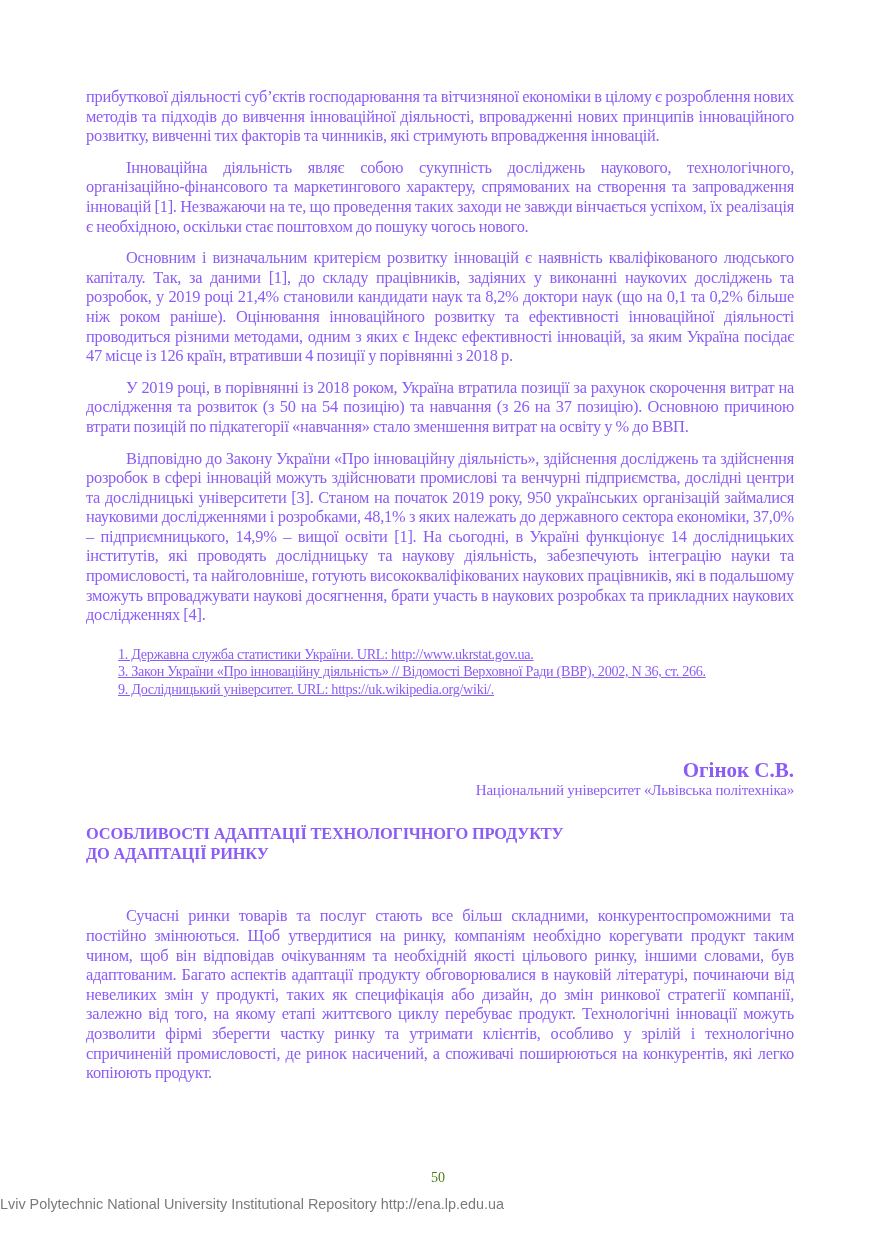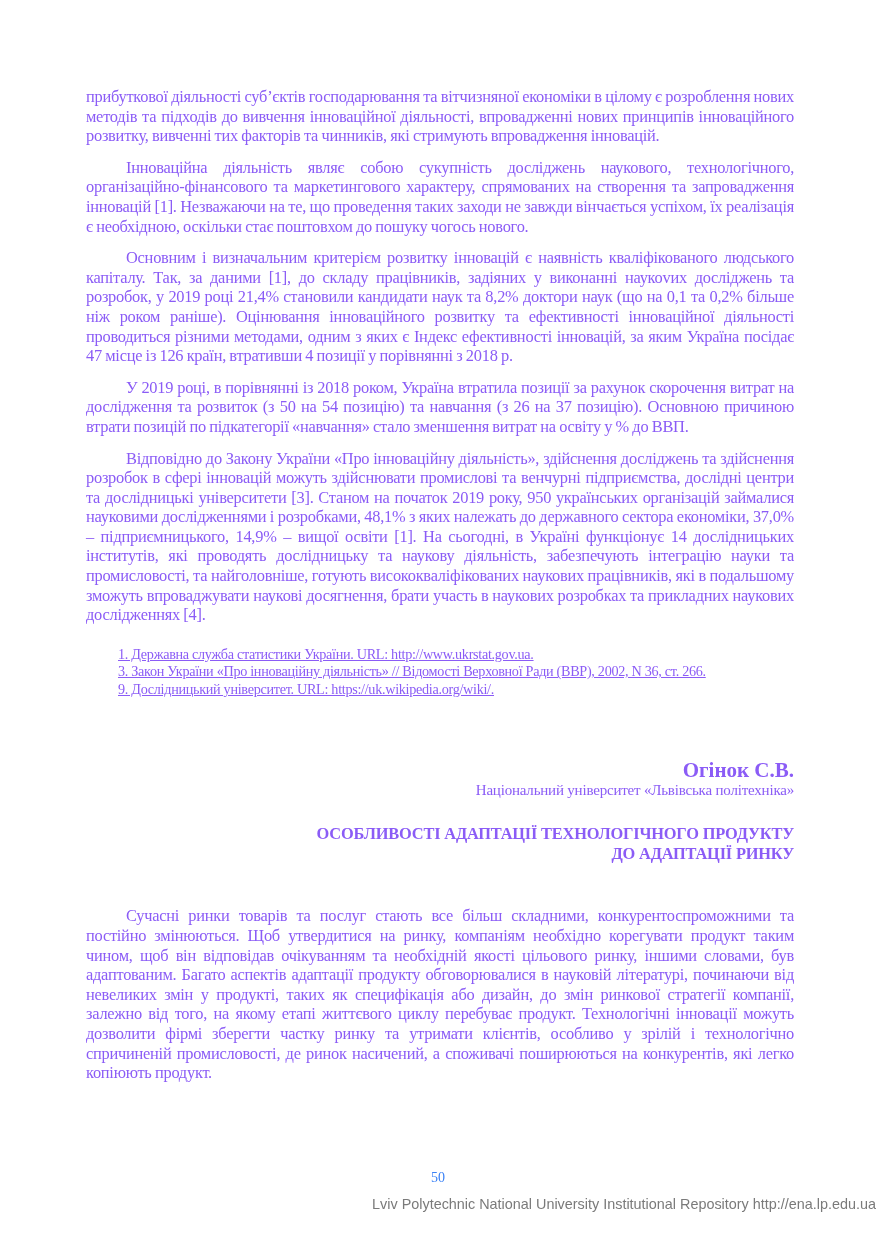--- a/index.html
+++ b/index.html
@@ -15,25 +15,25 @@
     letter-spacing: -0.25px;
     word-spacing: -0.5px;
     hyphens: manual;
   }
   .body-text.indent { text-indent: 40px; margin-top: 12px; }
   .refs { margin: 21px 0 0 32px; padding: 0; list-style: none; text-decoration: underline; }
   .refs li { font-size: 14.2px; line-height: 17.5px; letter-spacing: -0.3px; margin: 0; }
   .author-block { margin-top: 62px; text-align: right; }
   .author-name { font-size: 21px; font-weight: bold; line-height: 20px; }
   .affil { font-size: 15px; line-height: 20px; letter-spacing: -0.2px; }
-  .title-block { margin-top: 24px; text-align: right; font-weight: bold; font-size: 16.4px; line-height: 20px; letter-spacing: -0.2px; }
+  .title-block { margin-top: 24px; text-align: left; font-weight: bold; font-size: 16.4px; line-height: 20px; letter-spacing: -0.2px; }
   .spacer { height: 30px; }
   .page-number { position: absolute; top: 1170px; left: 0; width: 876px; text-align: center;
-    font-family: "Liberation Serif", serif; font-size: 14px; color: #3b82f6; }
-  .footer { position: absolute; top: 1196px; left: 0; width: 876px; text-align: right;
+    font-family: "Liberation Serif", serif; font-size: 14px; color: #4d7c0f; }
+  .footer { position: absolute; top: 1196px; left: 0; width: 876px; text-align: left;
     font-family: "Liberation Sans", "DejaVu Sans", sans-serif; font-size: 14.4px; color: #7a7a7a; }
 </style>
 </head>
 <body>
 
 <div class="page">
   <p class="body-text">прибуткової діяльності суб’єктів господарювання та вітчизняної економіки в цілому є розроблення нових методів та підходів до вивчення інноваційної діяльності, впровадженні нових принципів інноваційного розвитку, вивченні тих факторів та чинників, які стримують впровадження інновацій.</p>
   <p class="body-text indent">Інноваційна діяльність являє собою сукупність досліджень наукового, технологічного, організаційно-фінансового та маркетингового характеру, спрямованих на створення та запровадження інновацій [1]. Незважаючи на те, що проведення таких заходи не завжди вінчається успіхом, їх реалізація є необхідною, оскільки стає поштовхом до пошуку чогось нового.</p>
   <p class="body-text indent">Основним і визначальним критерієм розвитку інновацій є наявність кваліфікованого людського капіталу. Так, за даними [1], до складу працівників, задіяних у виконанні науко­vих досліджень та розробок, у 2019 році 21,4% становили кандидати наук та 8,2% доктори наук (що на 0,1 та 0,2% більше ніж роком раніше). Оцінювання інноваційного розвитку та ефективності інноваційної діяльності проводиться різними методами, одним з яких є Індекс ефективності інновацій, за яким Україна посідає 47 місце із 126 країн, втративши 4 позиції у порівнянні з 2018 р.</p>
   <p class="body-text indent">У 2019 році, в порівнянні із 2018 роком, Україна втратила позиції за рахунок скорочення витрат на дослідження та розвиток (з 50 на 54 позицію) та навчання (з 26 на 37 позицію). Основною причиною втрати позицій по підкатегорії «навчання» стало зменшення витрат на освіту у % до ВВП.</p>

